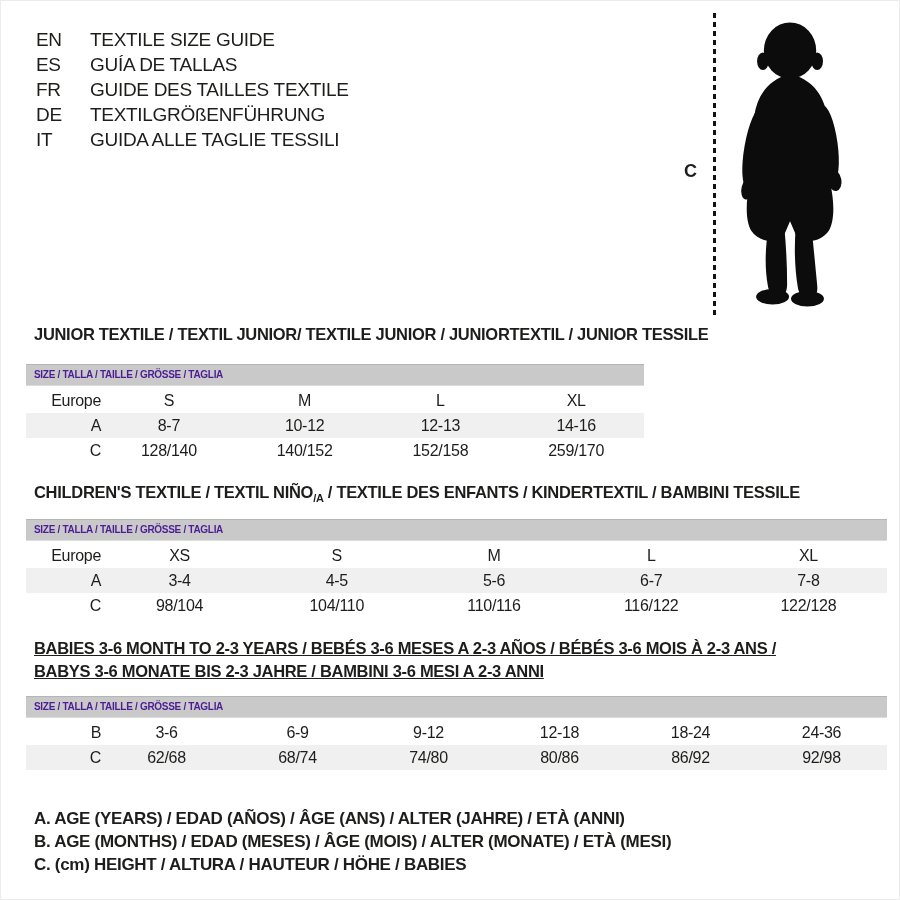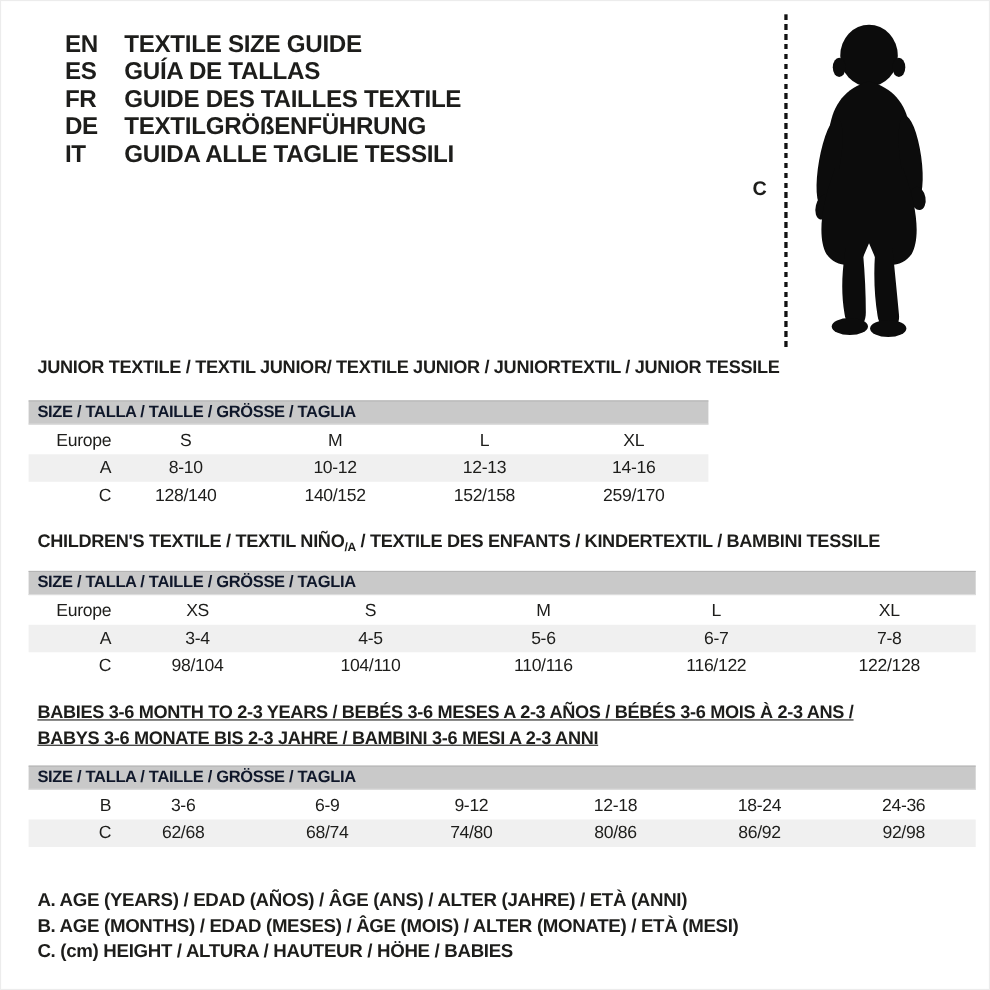--- a/index.html
+++ b/index.html
@@ -5,37 +5,37 @@
   html,body{margin:0;padding:0;background:#fff;}
   .page{
     position:relative;width:900px;height:900px;background:#fff;
     border:1px solid #ececec;box-sizing:border-box;overflow:hidden;
     font-family:"Liberation Sans","DejaVu Sans",sans-serif;
     font-stretch:condensed;letter-spacing:-0.3px;color:#1d1d1b;
   }
   
   .lang-block{position:absolute;left:35px;top:26px;}
   .lang-row{display:grid;grid-template-columns:54px auto;height:25px;align-items:center;}
-  .lang-code,.lang-title{font-size:22px;font-weight:700;white-space:nowrap;margin-left:23px;}
+  .lang-code,.lang-title{font-size:19px;font-weight:400;white-space:nowrap;}
   
   .dotted-line{
     position:absolute;left:712px;top:12px;width:3px;height:303px;
     background:repeating-linear-gradient(to bottom,#121212 0 5px,transparent 5px 9px);
   }
   .c-label{position:absolute;left:683px;top:160px;font-size:18px;font-weight:700;}
   .silhouette{position:absolute;left:727px;top:12px;}
   
   .sec-title{position:absolute;left:33px;font-size:16.5px;font-weight:700;white-space:nowrap;line-height:23px;}
   .sub{font-size:11px;vertical-align:-4px;}
   
   .stable{position:absolute;left:25px;}
   .size-bar{
     height:20px;line-height:20px;background:#c9c9c9;border-top:1px solid #b5b5b5;
-    border-bottom:1px solid #dcdcdc;padding-left:8px;font-size:15px;font-weight:600;
-    color:#0f172a;margin-bottom:2px;white-space:nowrap;
+    border-bottom:1px solid #dcdcdc;padding-left:8px;font-size:10px;font-weight:600;
+    color:#4c1d95;margin-bottom:2px;white-space:nowrap;
   }
   .trow{display:grid;height:25px;align-items:center;font-size:16px;font-weight:500;}
   .cols4{grid-template-columns:75px repeat(4,1fr);}
   .cols5{grid-template-columns:75px repeat(5,1fr);}
   .cols6{grid-template-columns:75px repeat(6,1fr);}
   .trow.shaded{background:#f0f0f0;}
   .tlabel{padding-left:8px;text-align:right;}
   .tcell{text-align:center;}
   
   .footnotes{position:absolute;left:33px;top:806px;}
@@ -94,21 +94,21 @@
     <div class="size-bar">SIZE / TALLA / TAILLE / GRÖSSE / TAGLIA</div>
     <div class="trow cols4">
       <span class="tlabel">Europe</span>
       <span class="tcell">S</span>
       <span class="tcell">M</span>
       <span class="tcell">L</span>
       <span class="tcell">XL</span>
     </div>
     <div class="trow cols4 shaded">
       <span class="tlabel">A</span>
-      <span class="tcell">8-10</span>
+      <span class="tcell">8-7</span>
       <span class="tcell">10-12</span>
       <span class="tcell">12-13</span>
       <span class="tcell">14-16</span>
     </div>
     <div class="trow cols4">
       <span class="tlabel">C</span>
       <span class="tcell">128/140</span>
       <span class="tcell">140/152</span>
       <span class="tcell">152/158</span>
       <span class="tcell">259/170</span>

